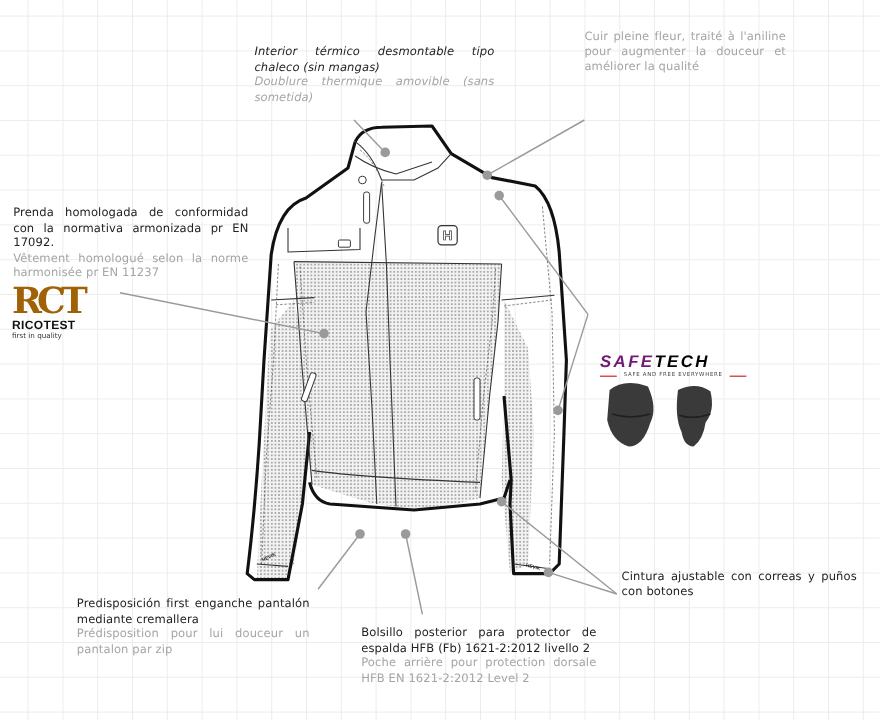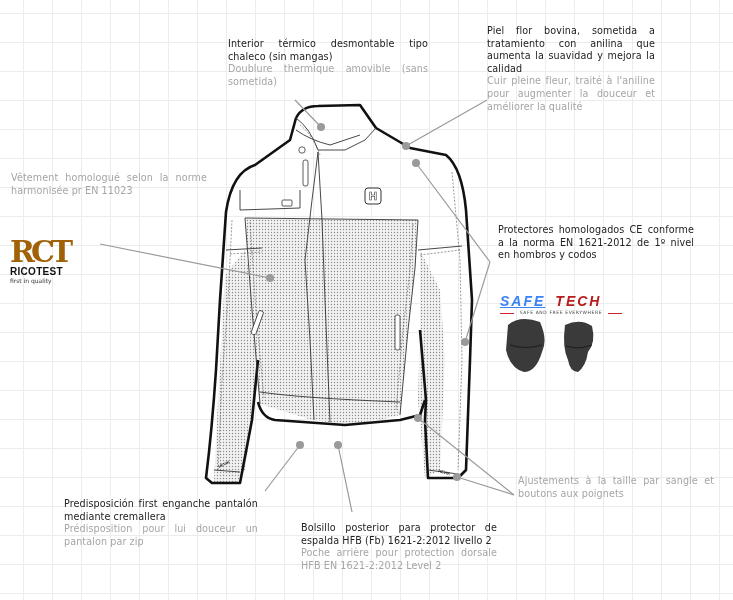--- a/index.html
+++ b/index.html
@@ -11,22 +11,22 @@
   .note{position:absolute;font-size:9.6px;line-height:12.6px;text-align:justify;letter-spacing:0.1px;}
   .note .es{color:#222;display:block;}
   .note .fr{color:#a5a5a5;display:block;}
   svg.art{position:absolute;left:0;top:0;}
   .rct{position:absolute;left:10px;top:238px;width:62px;}
   .rct .mark{font-family:"DejaVu Serif","Liberation Serif",serif;color:#a16207;font-size:30px;line-height:28px;letter-spacing:-4px;font-weight:bold;}
   .rct .name{font-family:"Liberation Sans",sans-serif;font-weight:bold;font-size:10px;color:#111;line-height:11px;letter-spacing:0.3px;}
   .rct .tag{font-size:6px;color:#333;line-height:7px;}
   .safetech{position:absolute;left:500px;top:294px;width:122px;}
   .safetech .logo{font-family:"Liberation Sans",sans-serif;font-weight:bold;font-style:italic;font-size:14px;letter-spacing:2px;line-height:15px;}
-  .safetech .logo .a{color:#3b82f6;text-decoration:underline;}
-  .safetech .logo .b{color:#b91c1c;margin-left:10px;text-align:center;}
+  .safetech .logo .a{color:#701a75;}
+  .safetech .logo .b{color:#000000;margin-left:0;text-align:center;}
   .safetech .slogan{font-size:4.5px;color:#444;letter-spacing:0.6px;text-align:center;line-height:8px;position:relative;}
   .safetech .slogan:before,.safetech .slogan:after{content:"";position:absolute;top:4px;width:14px;height:1px;background:#d3232f;}
   .safetech .slogan:before{left:0;} .safetech .slogan:after{right:0;}
 </style>
 </head>
 <body>
 
 <div class="grid"></div>
 
 <svg class="art" width="733" height="600" viewBox="0 0 733 600">
@@ -116,40 +116,39 @@
   <g>
     <path d="M508 325 Q520 315 540 322 Q548 340 542 352 Q536 372 524 372 Q510 368 506 350 Z" fill="#3a3a3a"></path>
     <path d="M510 345 Q525 350 542 345" stroke="#1f1f1f" stroke-width="1.2" fill="none"></path>
   </g>
   <g>
     <path d="M565 325 Q580 318 592 326 Q596 342 588 352 Q586 366 578 372 Q570 372 568 360 Q562 348 565 325 Z" fill="#3a3a3a"></path>
     <path d="M566 346 Q578 350 592 345" stroke="#1f1f1f" stroke-width="1.2" fill="none"></path>
   </g>
 </svg>
 
-<div class="note" style="left:228px;top:38px;width:200px;">
+<div class="note" style="left:212px;top:38px;width:200px;font-style:italic;">
   <span class="es">Interior térmico desmontable tipo chaleco (sin mangas)</span>
   <span class="fr">Doublure thermique amovible (sans sometida)</span>
 </div>
 
 <div class="note" style="left:487px;top:25px;width:168px;">
-  <span class="es">Piel flor bovina, sometida a tratamiento con anilina que aumenta la suavidad y mejora la calidad</span>
   <span class="fr">Cuir pleine fleur, traité à l'aniline pour augmenter la douceur et améliorer la qualité</span>
 </div>
 
 <div class="note" style="left:11px;top:172px;width:196px;">
-  <span class="fr">Vêtement homologué selon la norme harmonisée pr EN 11023</span>
+  <span class="es">Prenda homologada de conformidad con la normativa armonizada pr EN 17092.</span>
+  <span class="fr">Vêtement homologué selon la norme harmonisée pr EN 11237</span>
 </div>
 
 <div class="note" style="left:498px;top:224px;width:196px;">
-  <span class="es">Protectores homologados CE conforme a la norma EN 1621-2012 de 1º nivel en hombros y codos</span>
 </div>
 
 <div class="note" style="left:518px;top:475px;width:196px;">
-  <span class="fr">Ajustements à la taille par sangle et boutons aux poignets</span>
+  <span class="es">Cintura ajustable con correas y puños con botones</span>
 </div>
 
 <div class="note" style="left:64px;top:498px;width:194px;">
   <span class="es">Predisposición first enganche pantalón mediante cremallera</span>
   <span class="fr">Prédisposition pour lui douceur un pantalon par zip</span>
 </div>
 
 <div class="note" style="left:301px;top:522px;width:196px;">
   <span class="es">Bolsillo posterior para protector de espalda HFB (Fb) 1621-2:2012 livello 2</span>
   <span class="fr">Poche arrière pour protection dorsale HFB EN 1621-2:2012 Level 2</span>

